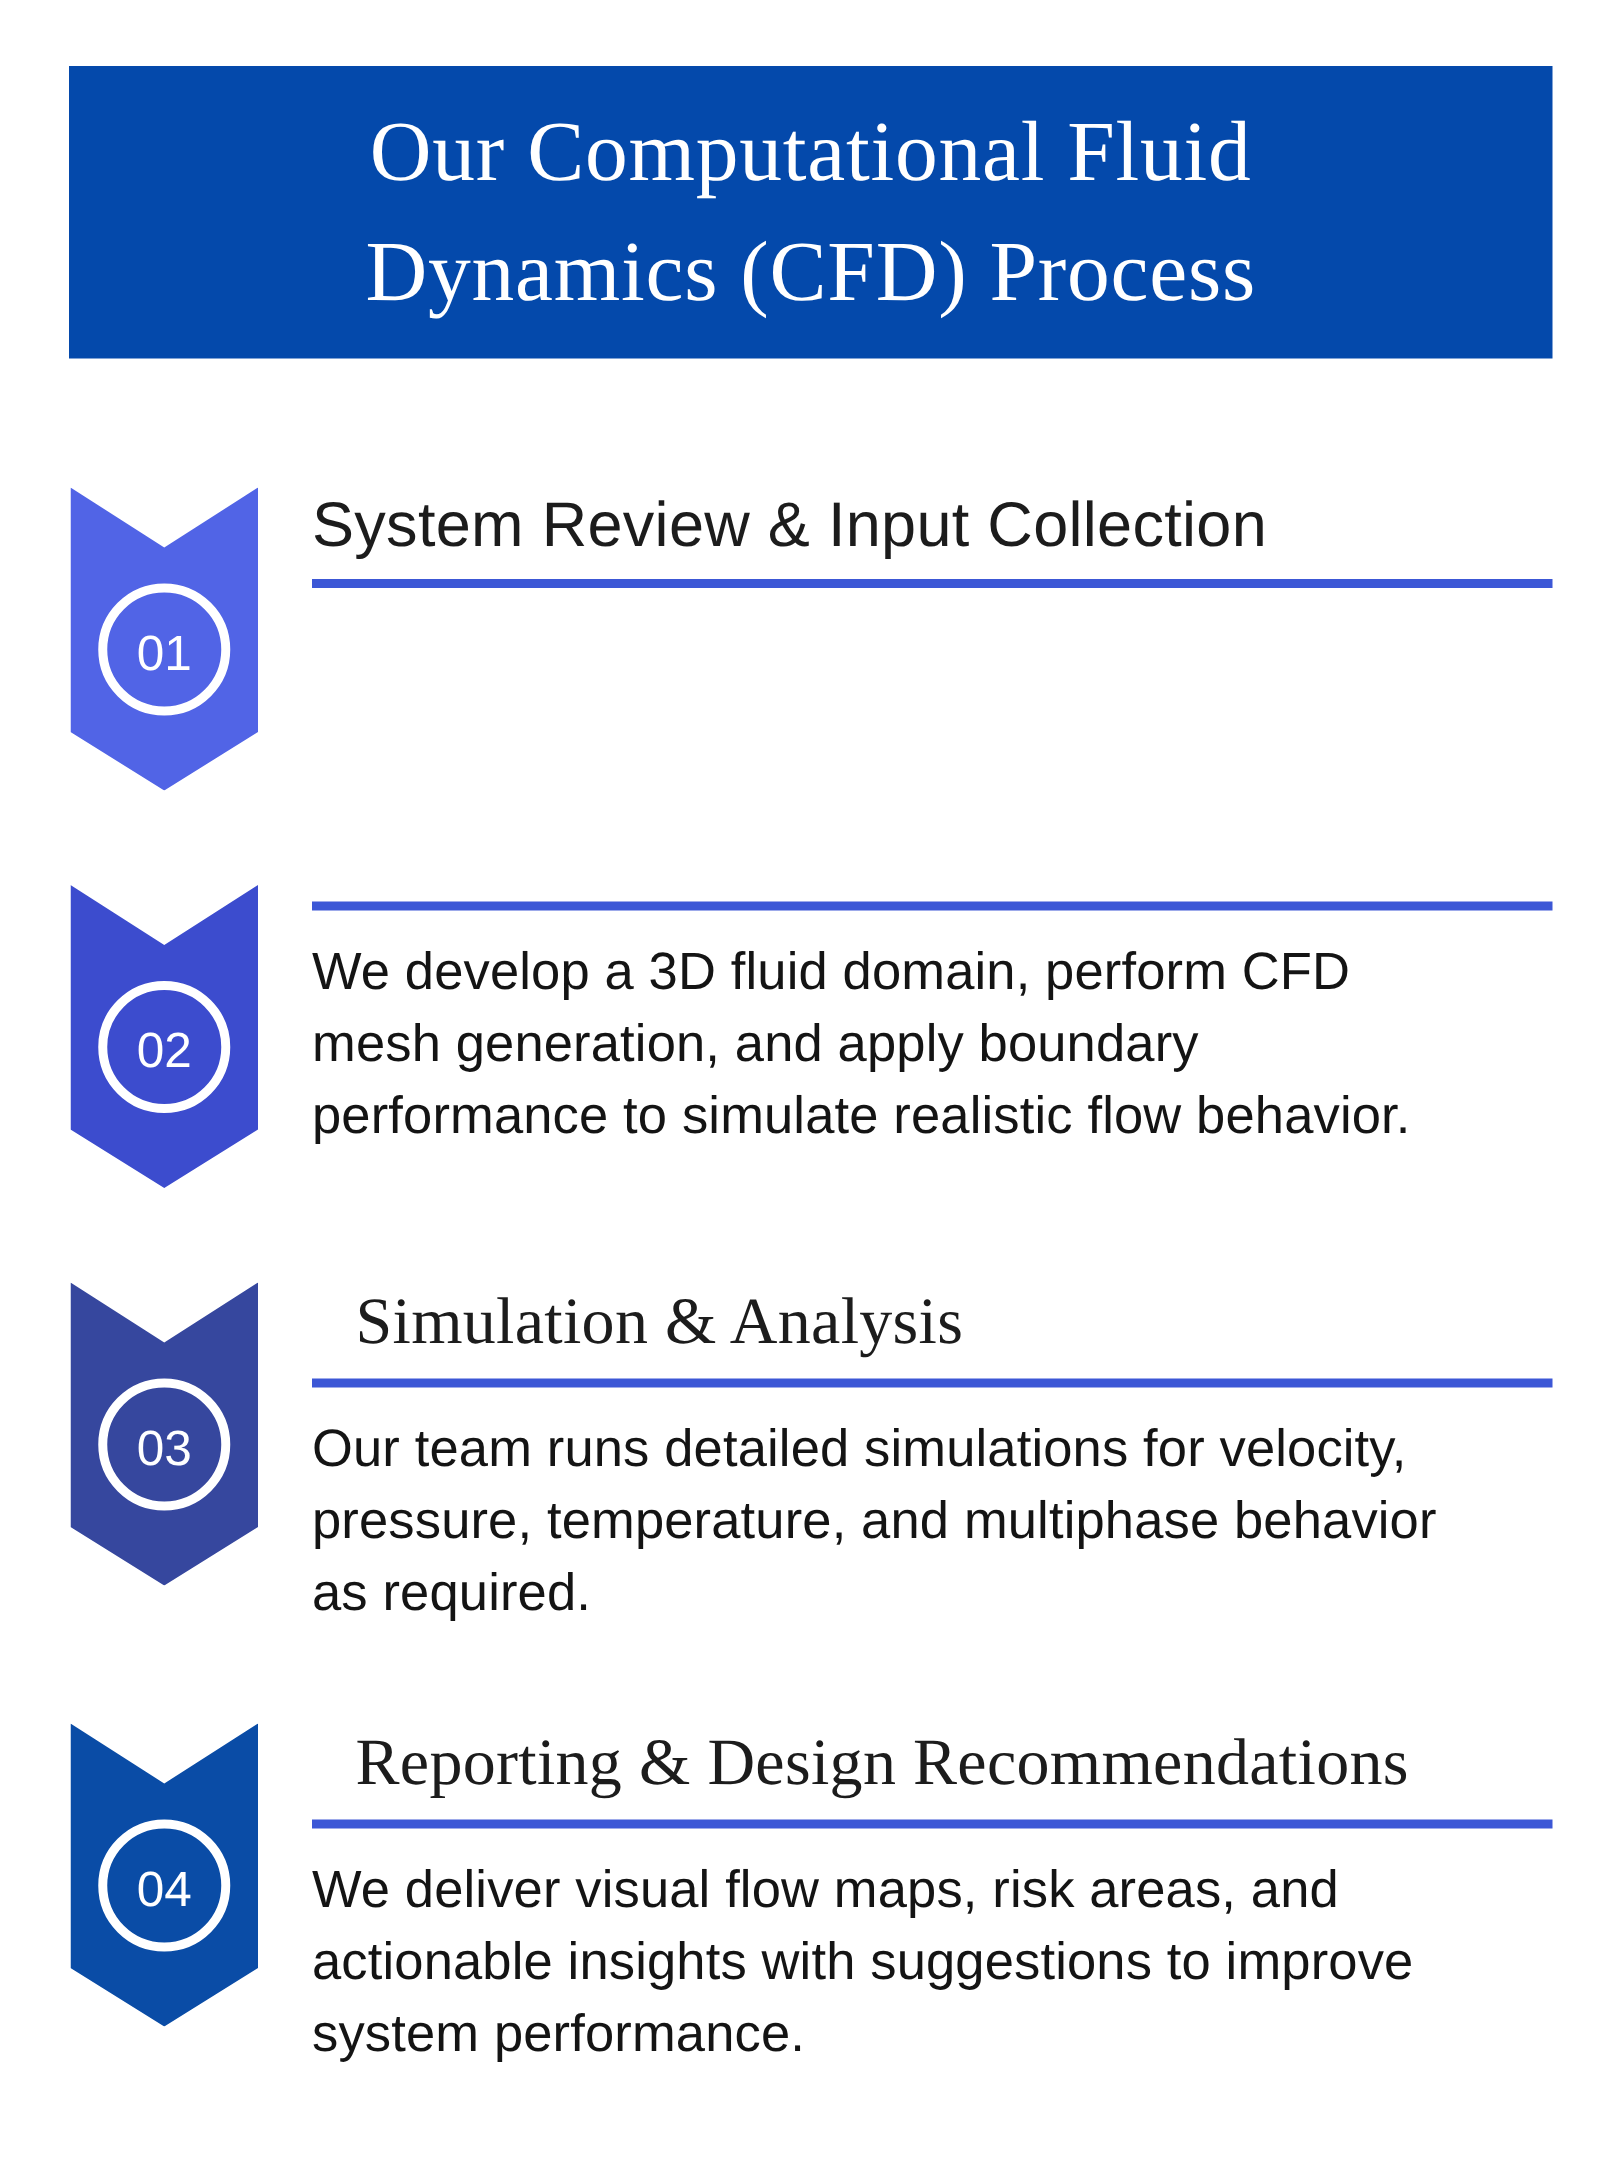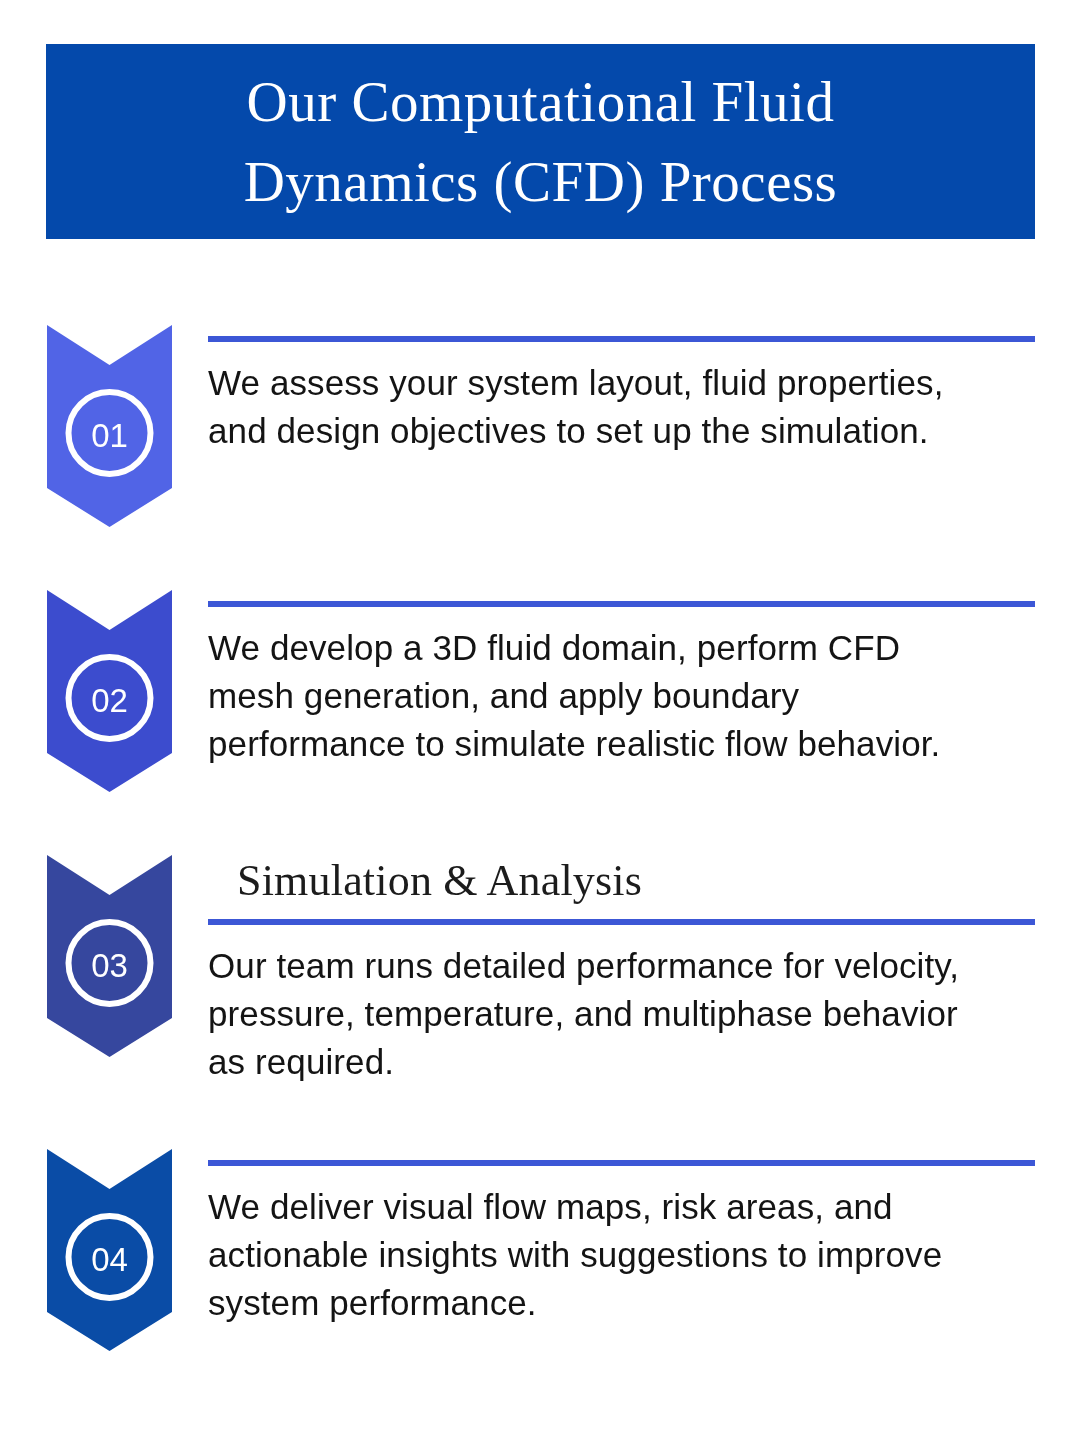--- a/index.html
+++ b/index.html
@@ -49,23 +49,22 @@
 
   <main class="steps">
 
     <section class="step">
       <svg class="chev" width="125" height="202" viewBox="0 0 125 202">
         <polygon points="0,0 62.5,40 125,0 125,163 62.5,202 0,163" fill="#5164E6"></polygon>
         <circle cx="62.5" cy="108" r="41" fill="none" stroke="#ffffff" stroke-width="6"></circle>
         <text x="62.5" y="110" text-anchor="middle" dominant-baseline="central">01</text>
       </svg>
       <div class="content">
+        <h2 class="h sans">System Review &amp; Input Collection</h2>
         <div class="rule"></div>
-        <p class="body">We assess your system layout, fluid properties,
-and design objectives to set up the simulation.</p>
       </div>
     </section>
 
     <section class="step">
       <svg class="chev" width="125" height="202" viewBox="0 0 125 202">
         <polygon points="0,0 62.5,40 125,0 125,163 62.5,202 0,163" fill="#3C4CCE"></polygon>
         <circle cx="62.5" cy="108" r="41" fill="none" stroke="#ffffff" stroke-width="6"></circle>
         <text x="62.5" y="110" text-anchor="middle" dominant-baseline="central">02</text>
       </svg>
       <div class="content">
@@ -78,33 +77,34 @@
 
     <section class="step">
       <svg class="chev" width="125" height="202" viewBox="0 0 125 202">
         <polygon points="0,0 62.5,40 125,0 125,163 62.5,202 0,163" fill="#36479E"></polygon>
         <circle cx="62.5" cy="108" r="41" fill="none" stroke="#ffffff" stroke-width="6"></circle>
         <text x="62.5" y="110" text-anchor="middle" dominant-baseline="central">03</text>
       </svg>
       <div class="content">
         <h2 class="h serif">Simulation &amp; Analysis</h2>
         <div class="rule"></div>
-        <p class="body">Our team runs detailed performance for velocity,
+        <p class="body">Our team runs detailed simulations for velocity,
 pressure, temperature, and multiphase behavior
 as required.</p>
       </div>
     </section>
 
     <section class="step">
       <svg class="chev" width="125" height="202" viewBox="0 0 125 202">
         <polygon points="0,0 62.5,40 125,0 125,163 62.5,202 0,163" fill="#0A4CA6"></polygon>
         <circle cx="62.5" cy="108" r="41" fill="none" stroke="#ffffff" stroke-width="6"></circle>
         <text x="62.5" y="110" text-anchor="middle" dominant-baseline="central">04</text>
       </svg>
       <div class="content">
+        <h2 class="h serif">Reporting &amp; Design Recommendations</h2>
         <div class="rule"></div>
         <p class="body">We deliver visual flow maps, risk areas, and
 actionable insights with suggestions to improve
 system performance.</p>
       </div>
     </section>
 
   </main>
 </div>
 

